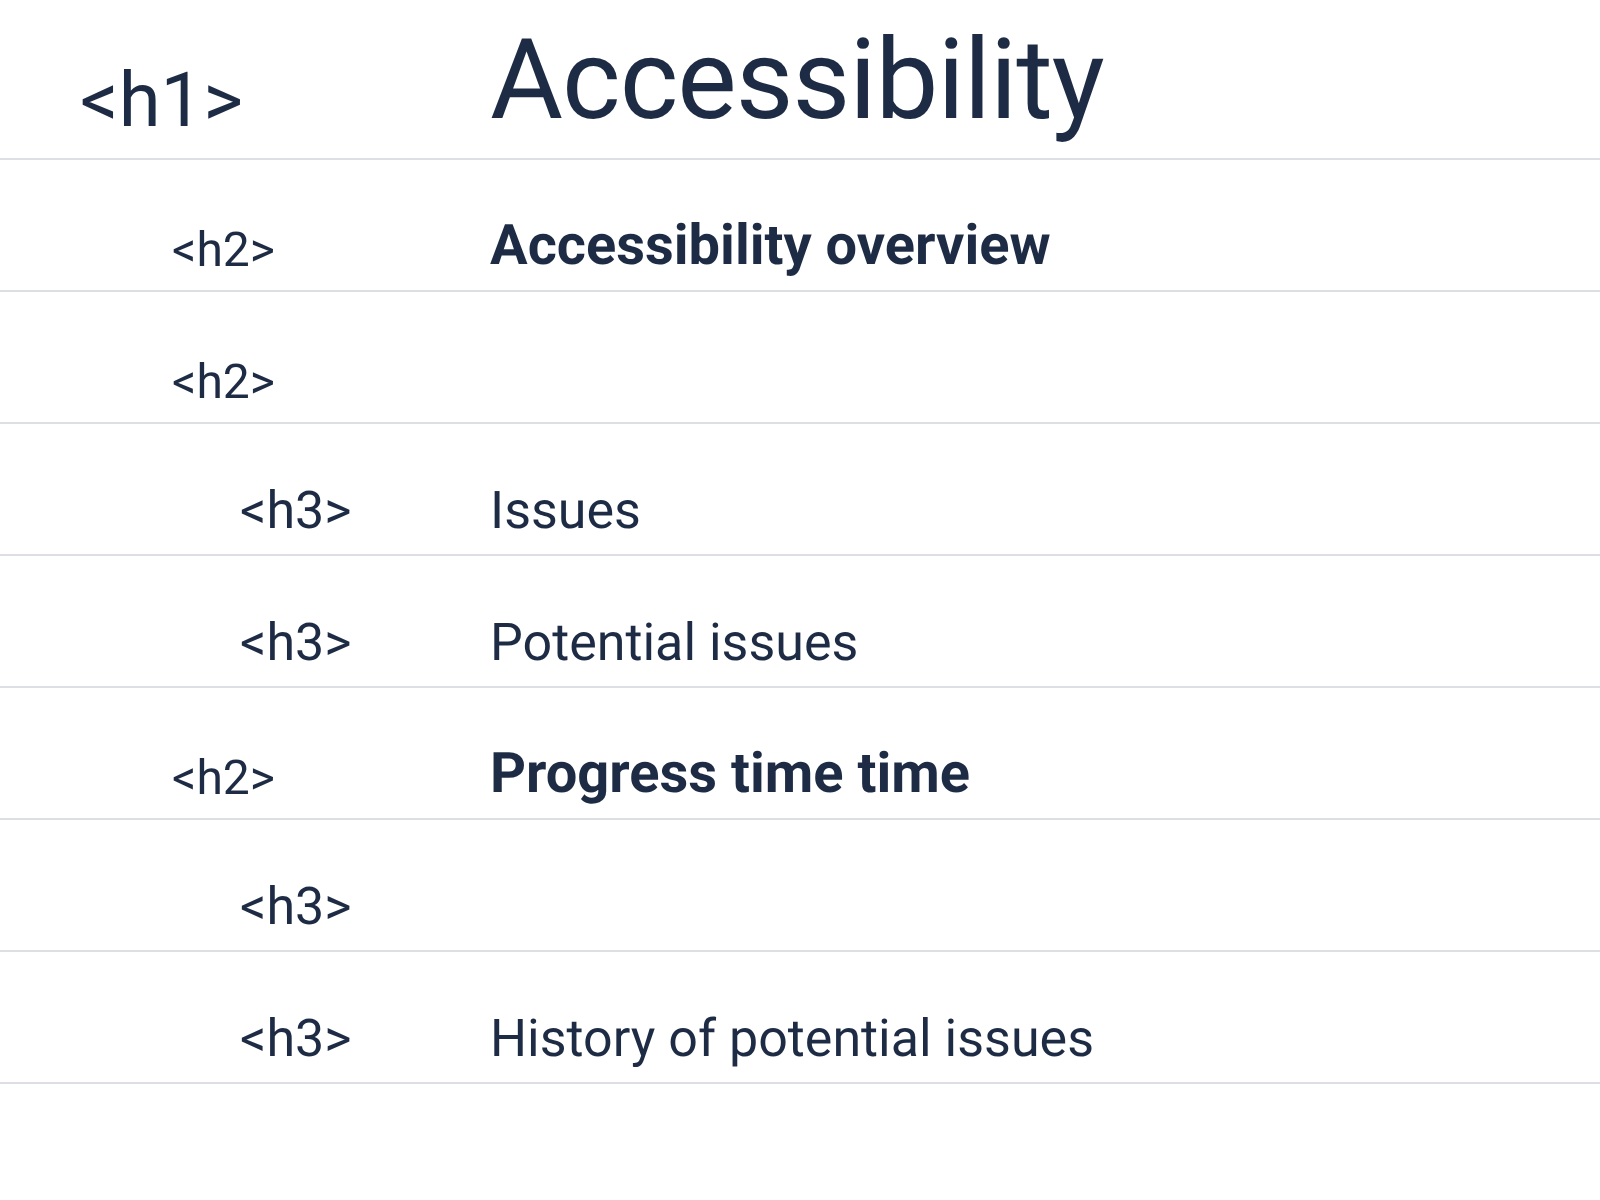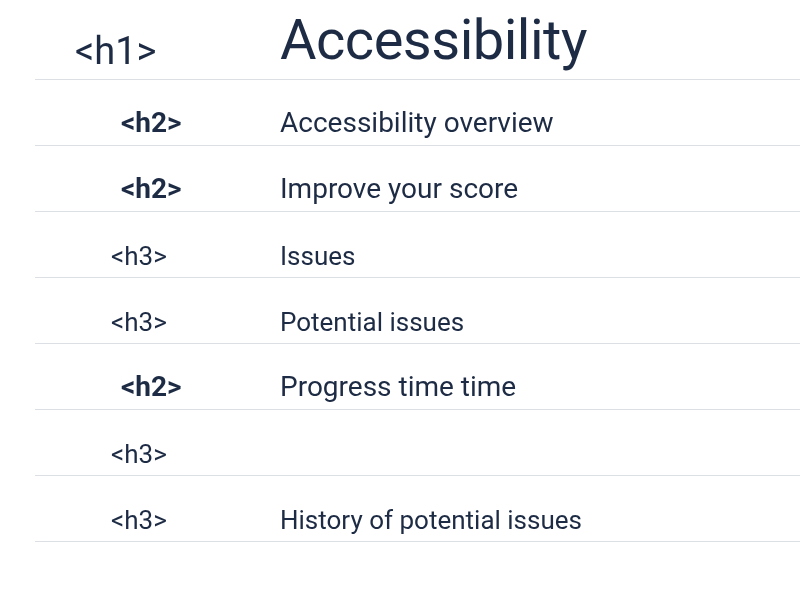--- a/index.html
+++ b/index.html
@@ -6,21 +6,20 @@
   html, body {
     width: 800px;
     height: 600px;
     background: #ffffff;
     font-family: -apple-system, BlinkMacSystemFont, "Segoe UI", Roboto, "Helvetica Neue", Arial, sans-serif;
     color: #1d2b44;
     overflow: hidden;
   }
   .container {
     padding-top: 10px;
-    margin-left: 35px;
   }
   .row {
     display: flex;
     align-items: flex-end;
     border-bottom: 1px solid #dcdfe4;
   }
   .tag-col {
     width: 245px;
     display: flex;
     align-items: flex-end;
@@ -37,25 +36,25 @@
     color: #1d2b44;
   }
   
   .row.lvl1 { height: 70px; }
   .row.lvl1 .tag-col { padding-left: 40px; }
   .row.lvl1 .tag { font-size: 38px; font-weight: 400; }
   .row.lvl1 .heading-text { font-size: 56px; font-weight: 400; letter-spacing: -0.5px; }
 
   .row.lvl2 { height: 66px; }
   .row.lvl2 .tag-col { padding-left: 86px; }
-  .row.lvl2 .tag { font-size: 28px; font-weight: 700; }
-  .row.lvl2 .heading-text { font-size: 28px; font-weight: 400; }
+  .row.lvl2 .tag { font-size: 24px; font-weight: 400; }
+  .row.lvl2 .heading-text { font-size: 28px; font-weight: 700; }
 
   .row.lvl3 { height: 66px; }
-  .row.lvl3 .tag-col { padding-left: 76px; }
+  .row.lvl3 .tag-col { padding-left: 120px; }
   .row.lvl3 .tag { font-size: 26px; font-weight: 400; }
   .row.lvl3 .heading-text { font-size: 26px; font-weight: 400; }
 </style>
 </head>
 <body>
 
 <div class="container">
 
   <div class="row lvl1">
     <div class="tag-col">
@@ -71,23 +70,20 @@
       <span class="tag">&lt;h2&gt;</span>
     </div>
     <div class="text-col">
       <span class="heading-text">Accessibility overview</span>
     </div>
   </div>
 
   <div class="row lvl2">
     <div class="tag-col">
       <span class="tag">&lt;h2&gt;</span>
-    </div>
-    <div class="text-col">
-      <span class="heading-text">Improve your score</span>
     </div>
   </div>
 
   <div class="row lvl3">
     <div class="tag-col">
       <span class="tag">&lt;h3&gt;</span>
     </div>
     <div class="text-col">
       <span class="heading-text">Issues</span>
     </div>

